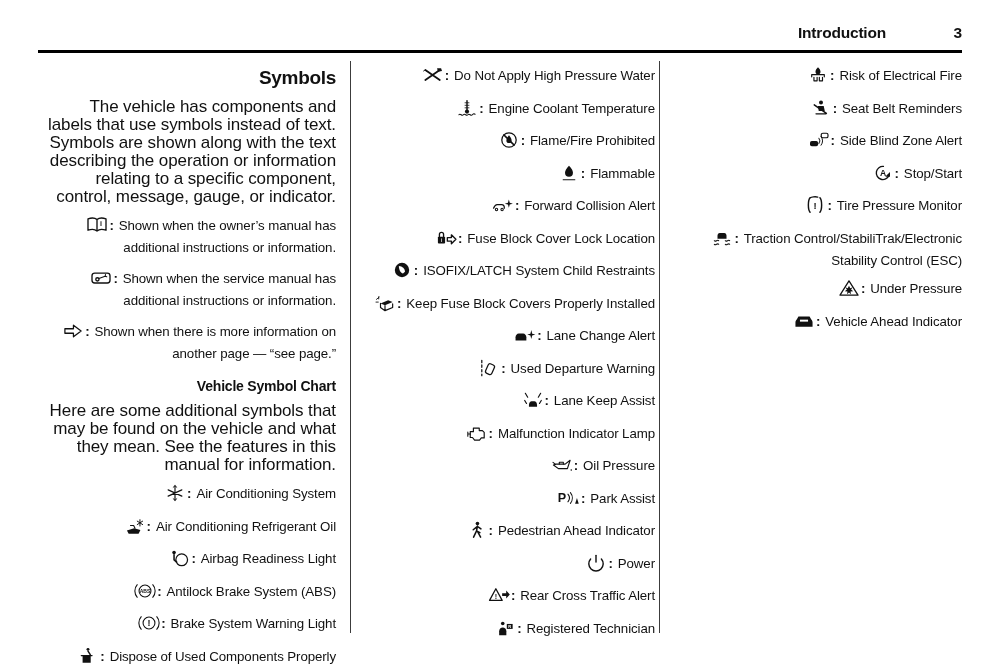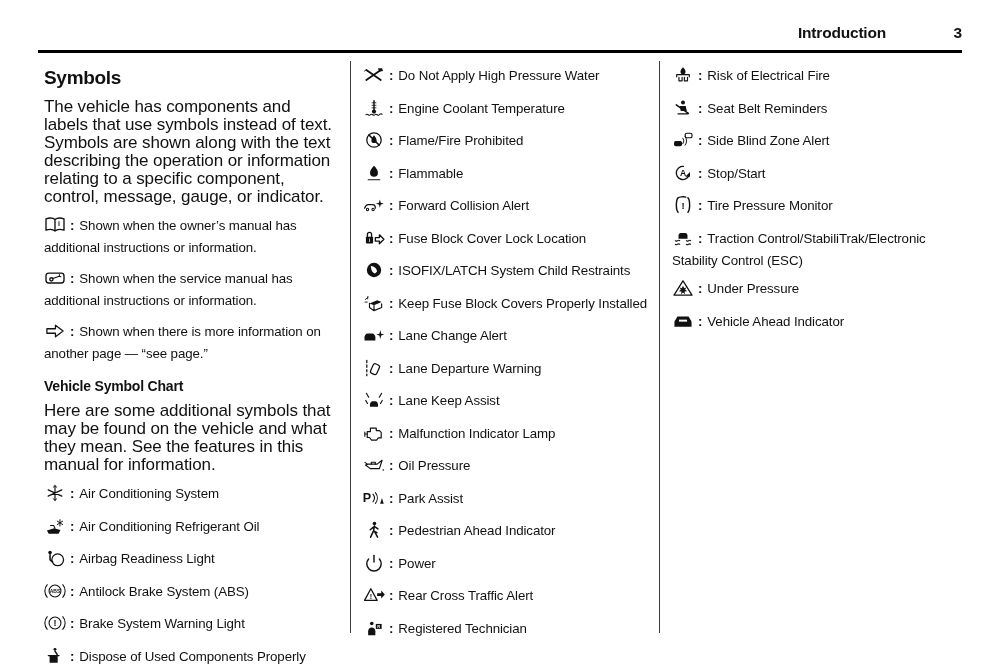--- a/index.html
+++ b/index.html
@@ -9,21 +9,21 @@
     font-family:"Liberation Sans", sans-serif;
     overflow:hidden;
   }
   .header{
     display:flex;justify-content:flex-end;align-items:flex-end;
     padding:24px 38px 8px;
     font-weight:bold;font-size:15.5px;letter-spacing:-0.2px;
   }
   .page-num{width:76px;text-align:right;}
   .rule{height:3px;background:#000;margin:0 38px;}
-  .columns{display:flex;margin:0 38px;height:586px;}
+  .columns{display:flex;margin:0 38px;height:586px;text-align:right;}
   .divider{width:1px;background:#3c3c3c;margin-top:8px;height:572px;}
   .col{box-sizing:border-box;}
   .col-left{width:312px;padding:10px 14px 0 6px;}
   .col-mid{width:308px;padding:13px 4px 0 12px;}
   .col-right{flex:1;padding:13px 0 0 12px;}
   h1{font-size:19px;margin:4px 0 9px;letter-spacing:-0.3px;}
   h2{font-size:14px;margin:15px 0 8px;letter-spacing:-0.2px;}
   p.body-text{font-size:17px;line-height:18px;margin:0 0 10px;letter-spacing:-0.1px;}
   .note-row{font-size:13.3px;line-height:18px;margin:0 0 12px;letter-spacing:-0.1px;}
   .symbol-row{font-size:13.3px;line-height:18px;margin:0 0 9.5px;letter-spacing:-0.1px;}
@@ -137,21 +137,21 @@
               <path d="M7 10.5V15l5 3.5 8.5-3.5v-4M12 18.5V13" stroke-width="1.3"></path>
               <path d="M2.5 6l3-2.5M2 9h2.5M5 3v2.5" stroke-width="1"></path>
             </svg></span><span class="sym-colon">:</span><span class="sym-label">Keep Fuse Block Covers Properly Installed</span></div>
         <div class="symbol-row"><span class="sym-icon"><svg viewBox="0 0 24 20" width="22" height="18" fill="none" stroke="#111" stroke-width="1.5" stroke-linecap="round" stroke-linejoin="round">
               <path d="M1.5 12.5c0-2.2 1.6-4.2 3.6-4.2h4.8c2 0 3.6 2 3.6 4.2v3.5H1.5z" fill="#111" stroke="none"></path>
               <path d="M19 4.5l1 4 3.5 1-3.5 1-1 4-1-4-3.5-1 3.5-1z" fill="#111" stroke="none"></path>
             </svg></span><span class="sym-colon">:</span><span class="sym-label">Lane Change Alert</span></div>
         <div class="symbol-row"><span class="sym-icon"><svg viewBox="0 0 24 20" width="22" height="18" fill="none" stroke="#111" stroke-width="1.5" stroke-linecap="round" stroke-linejoin="round">
               <path d="M4 1.5v2.6M4 6.6v2.6M4 11.7v2.6M4 16.8v1.7" stroke-width="1.4"></path>
               <rect x="9.5" y="5.5" width="7.5" height="11.5" rx="2.4" transform="rotate(24 13 11)" stroke-width="1.4"></rect>
-            </svg></span><span class="sym-colon">:</span><span class="sym-label">Lane Departure Warning</span></div>
+            </svg></span><span class="sym-colon">:</span><span class="sym-label">Used Departure Warning</span></div>
         <div class="symbol-row"><span class="sym-icon"><svg viewBox="0 0 24 20" width="22" height="18" fill="none" stroke="#111" stroke-width="1.5" stroke-linecap="round" stroke-linejoin="round">
               <path d="M3.5 2.5l2.6 4.4M2.8 10.5l2 3.4M20.5 2.5l-2.6 4.4M21.2 10.5l-2 3.4" stroke-width="1.3"></path>
               <path d="M7.5 15.5c0-2.2 1.4-4 3-4h3c1.6 0 3 1.8 3 4v2h-9z" fill="#111" stroke="none"></path>
             </svg></span><span class="sym-colon">:</span><span class="sym-label">Lane Keep Assist</span></div>
         <div class="symbol-row"><span class="sym-icon"><svg viewBox="0 0 24 20" width="22" height="18" fill="none" stroke="#111" stroke-width="1.5" stroke-linecap="round" stroke-linejoin="round">
               <path d="M8 4.5h6.5v2.8h3.5l2 2v6.2h-3.2l-2 2.5H9.3l-2.3-3H4.5V8.5H8z" stroke-width="1.3"></path>
               <path d="M1.8 9v4.5M1.8 11.2h2.7" stroke-width="1.2"></path>
             </svg></span><span class="sym-colon">:</span><span class="sym-label">Malfunction Indicator Lamp</span></div>
         <div class="symbol-row"><span class="sym-icon"><svg viewBox="0 0 24 20" width="22" height="18" fill="none" stroke="#111" stroke-width="1.5" stroke-linecap="round" stroke-linejoin="round">
               <path d="M5.5 9h10l5.5-4.2-3 9.2H8l-5.5-4z" stroke-width="1.3"></path>

